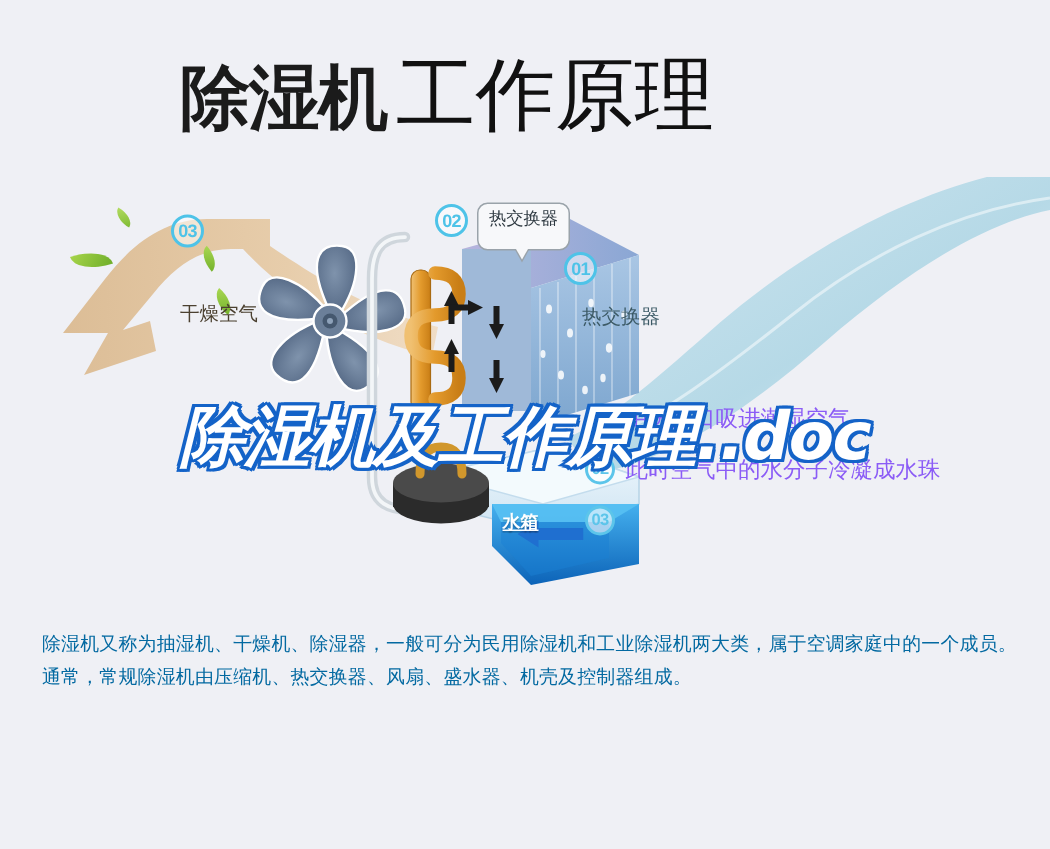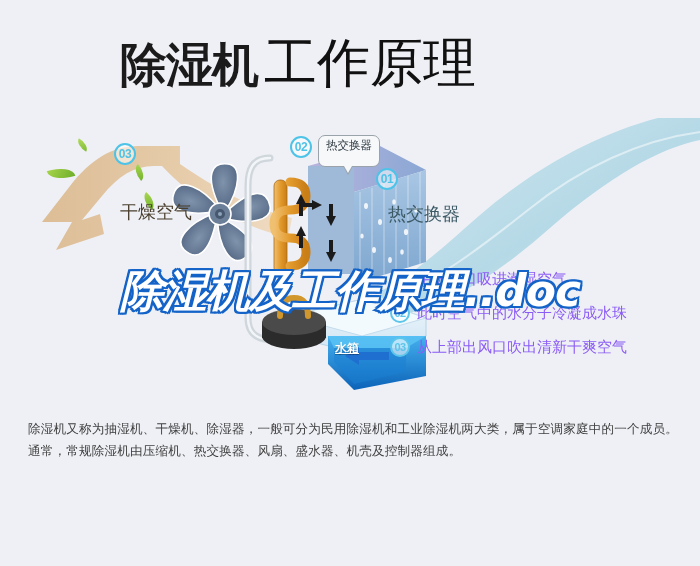--- a/index.html
+++ b/index.html
@@ -95,21 +95,21 @@
     background: rgba(255,255,255,0.55);
     letter-spacing: -0.5px;
   }
   .badge.b03 { left: 114px; top: 25px; }
   .badge.b02 { left: 290px; top: 18px; }
   .badge.b01 { left: 376px; top: 50px; }
 
   
   .dlabel {
     position: absolute;
-    font-size: 18px;
+    font-size: 13px;
     color: #3a3a3a;
     white-space: nowrap;
     font-family: "Liberation Sans", "DejaVu Sans", sans-serif;
   }
   .dlabel.dry   { left: 120px; top: 82px; color: #4b4030; }
   .dlabel.humid { left: 388px; top: 84px; color: #3c5a66; }
 
   
   .callout {
     position: absolute;
@@ -230,21 +230,21 @@
   
   .body-copy {
     position: absolute;
     left: 28px;
     top: 418px;
     width: 650px;
   }
   .para {
     font-size: 12.6px;
     line-height: 22px;
-    color: #404040;
+    color: #0369a1;
     margin-bottom: 14px;
     font-family: "Liberation Sans", "DejaVu Sans", sans-serif;
     letter-spacing: 0.15px;
   }
 </style>
 </head>
 <body>
 
 <div class="title-wrap">
   <span class="title-bold">除湿机</span><span class="title-light">工作原理</span>
@@ -417,21 +417,20 @@
   <div class="legend-row">
     <div class="legend-badge">01</div>
     <div class="legend-text">由进风口吸进潮湿空气</div>
   </div>
   <div class="legend-row">
     <div class="legend-badge">02</div>
     <div class="legend-text">此时空气中的水分子冷凝成水珠</div>
   </div>
   <div class="legend-row">
     <div class="legend-badge">03</div>
-    <div class="legend-text">从上部出风口吹出清新干爽空气</div>
   </div>
 </div>
 
 <div class="watermark">
   <span>除湿机及工作原理..doc</span>
 </div>
 
 <div class="body-copy">
   <p class="para">除湿机又称为抽湿机、干燥机、除湿器，一般可分为民用除湿机和工业除湿机两大类，属于空调家庭中的一个成员。通常，常规除湿机由压缩机、热交换器、风扇、盛水器、机壳及控制器组成。</p>
 </div>

